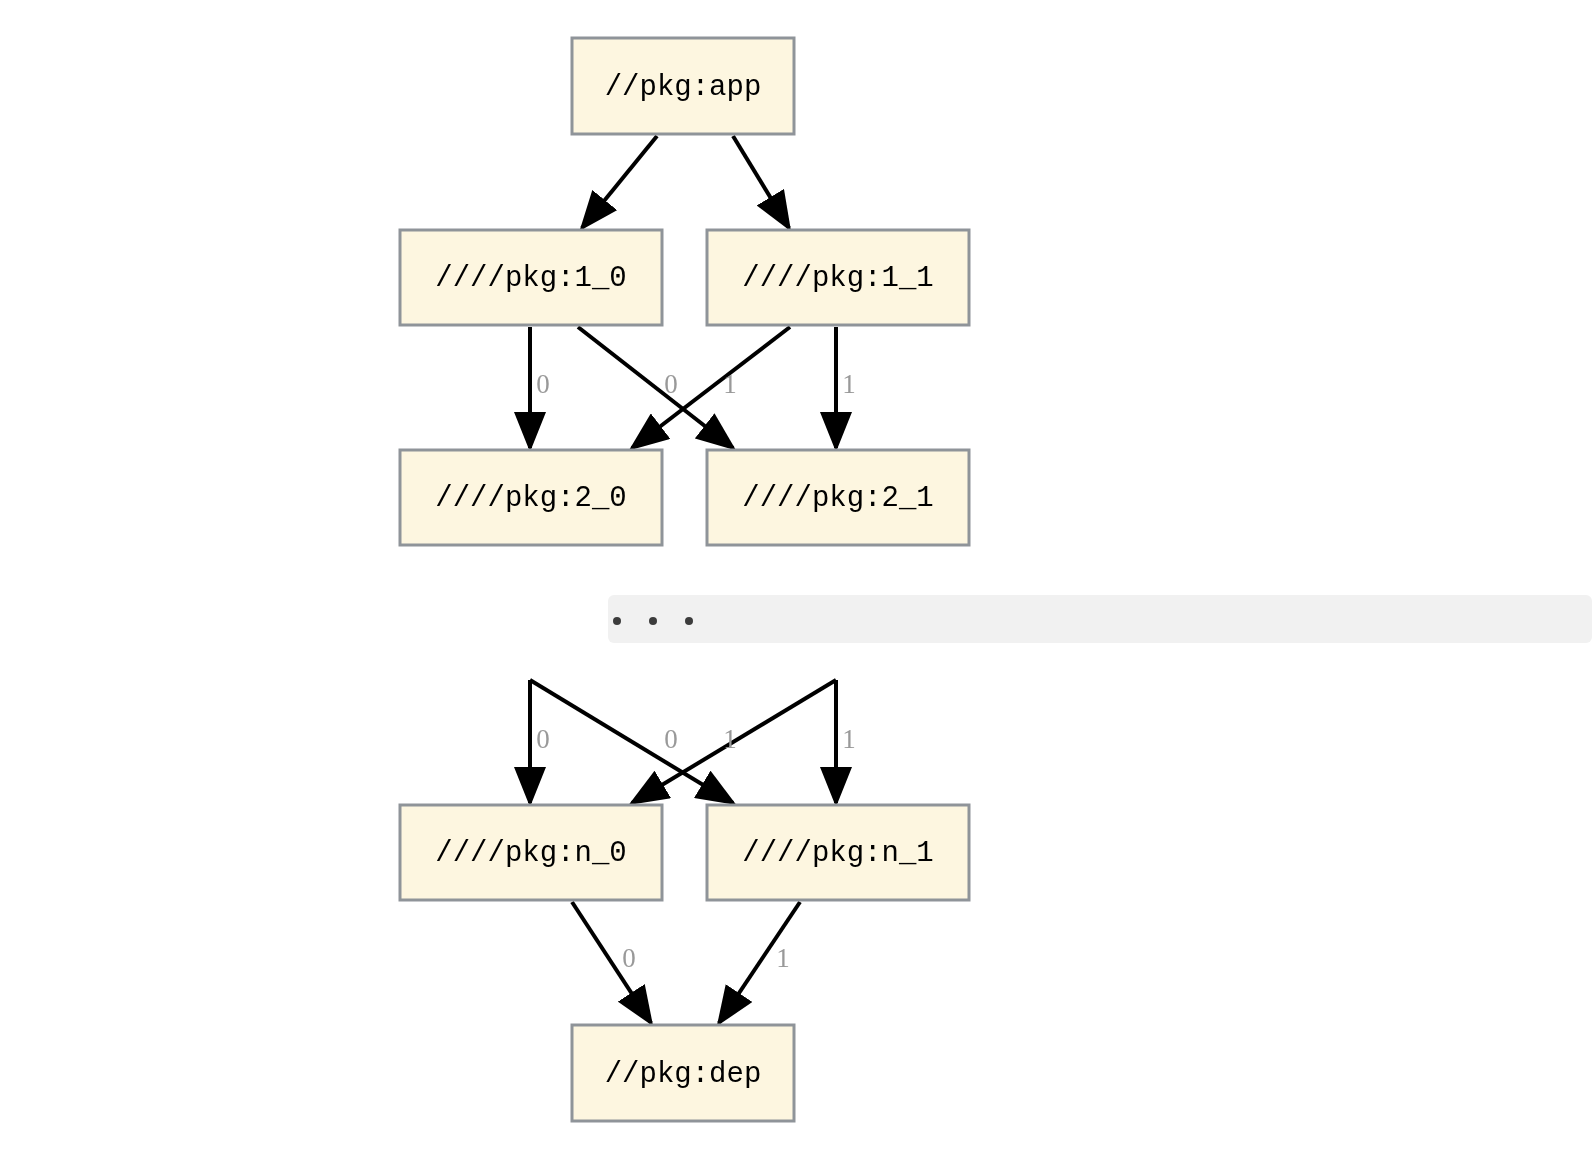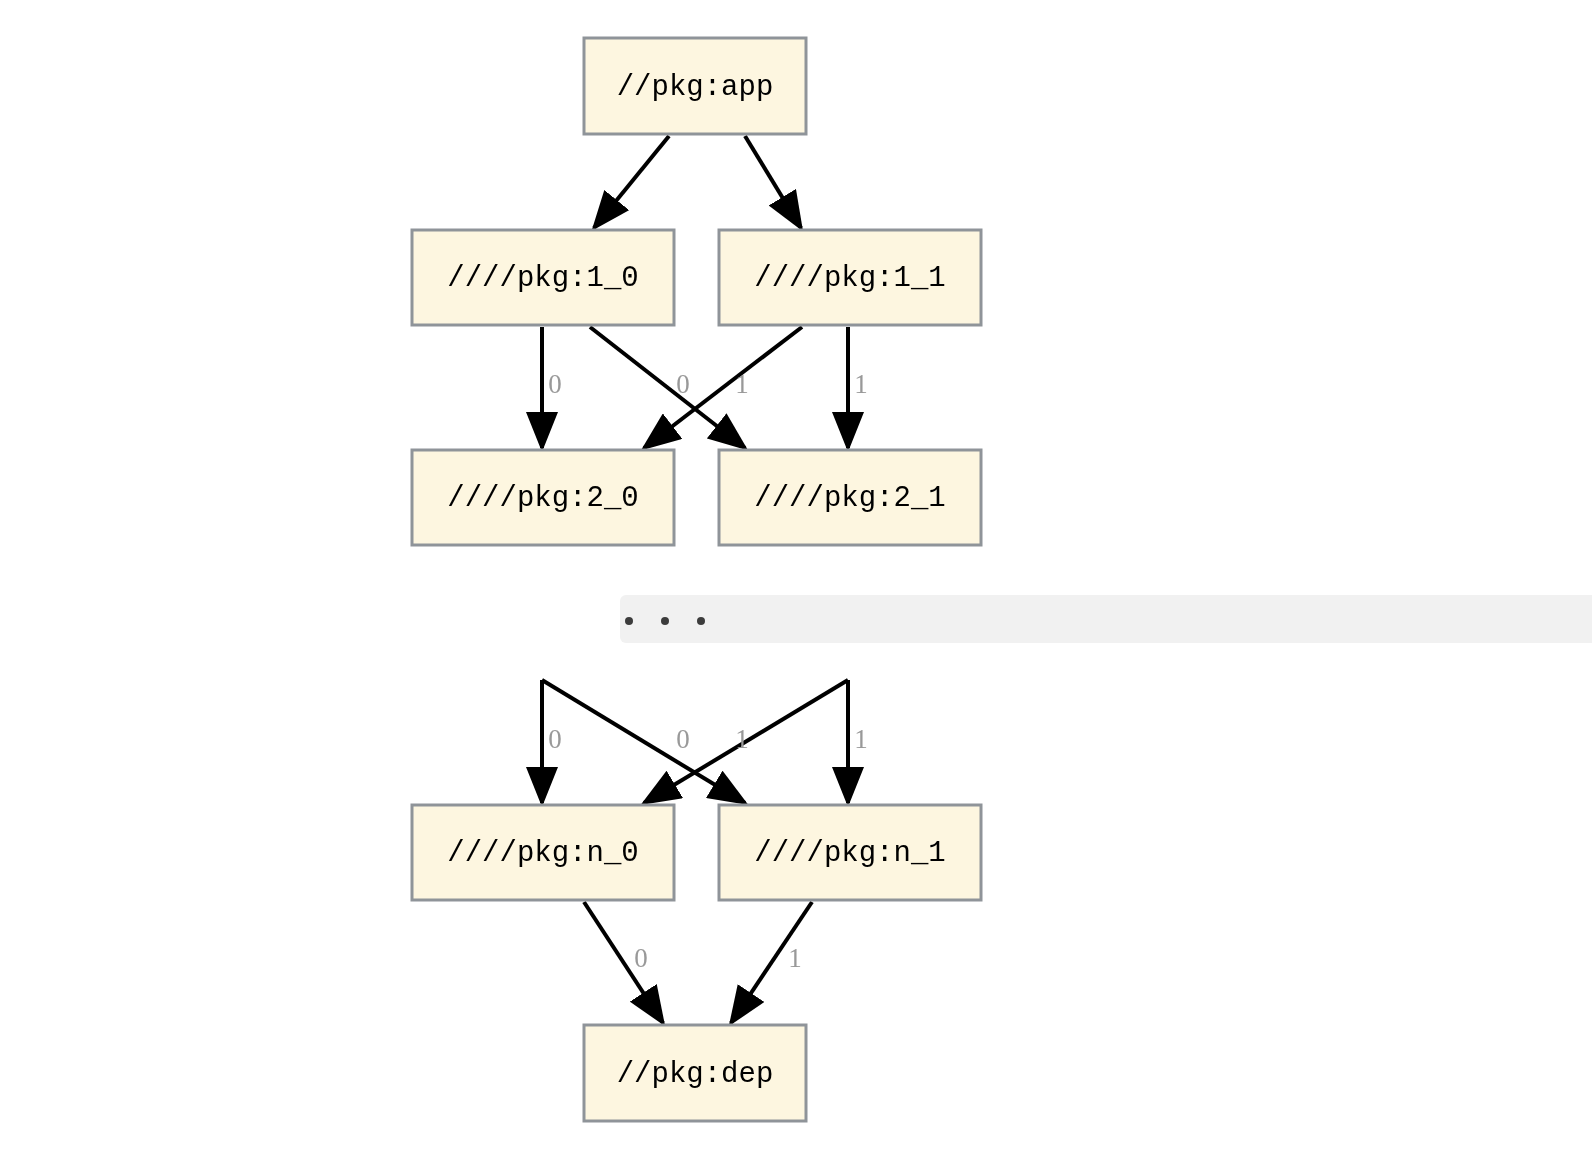--- a/index.html
+++ b/index.html
@@ -9,21 +9,21 @@
   }
   body {
     width: 1592px;
     height: 1162px;
     position: relative;
     font-family: "Liberation Sans", sans-serif;
     overflow: hidden;
   }
   #graph-root {
     position: absolute;
-    left: 12px;
+    left: 0;
     top: 0;
     width: 1536px;
     height: 1162px;
   }
   .node-box {
     stroke-width: 3px;
   }
   .node-label {
     font-family: "Liberation Mono", "DejaVu Sans Mono", monospace;
     font-size: 29px;

